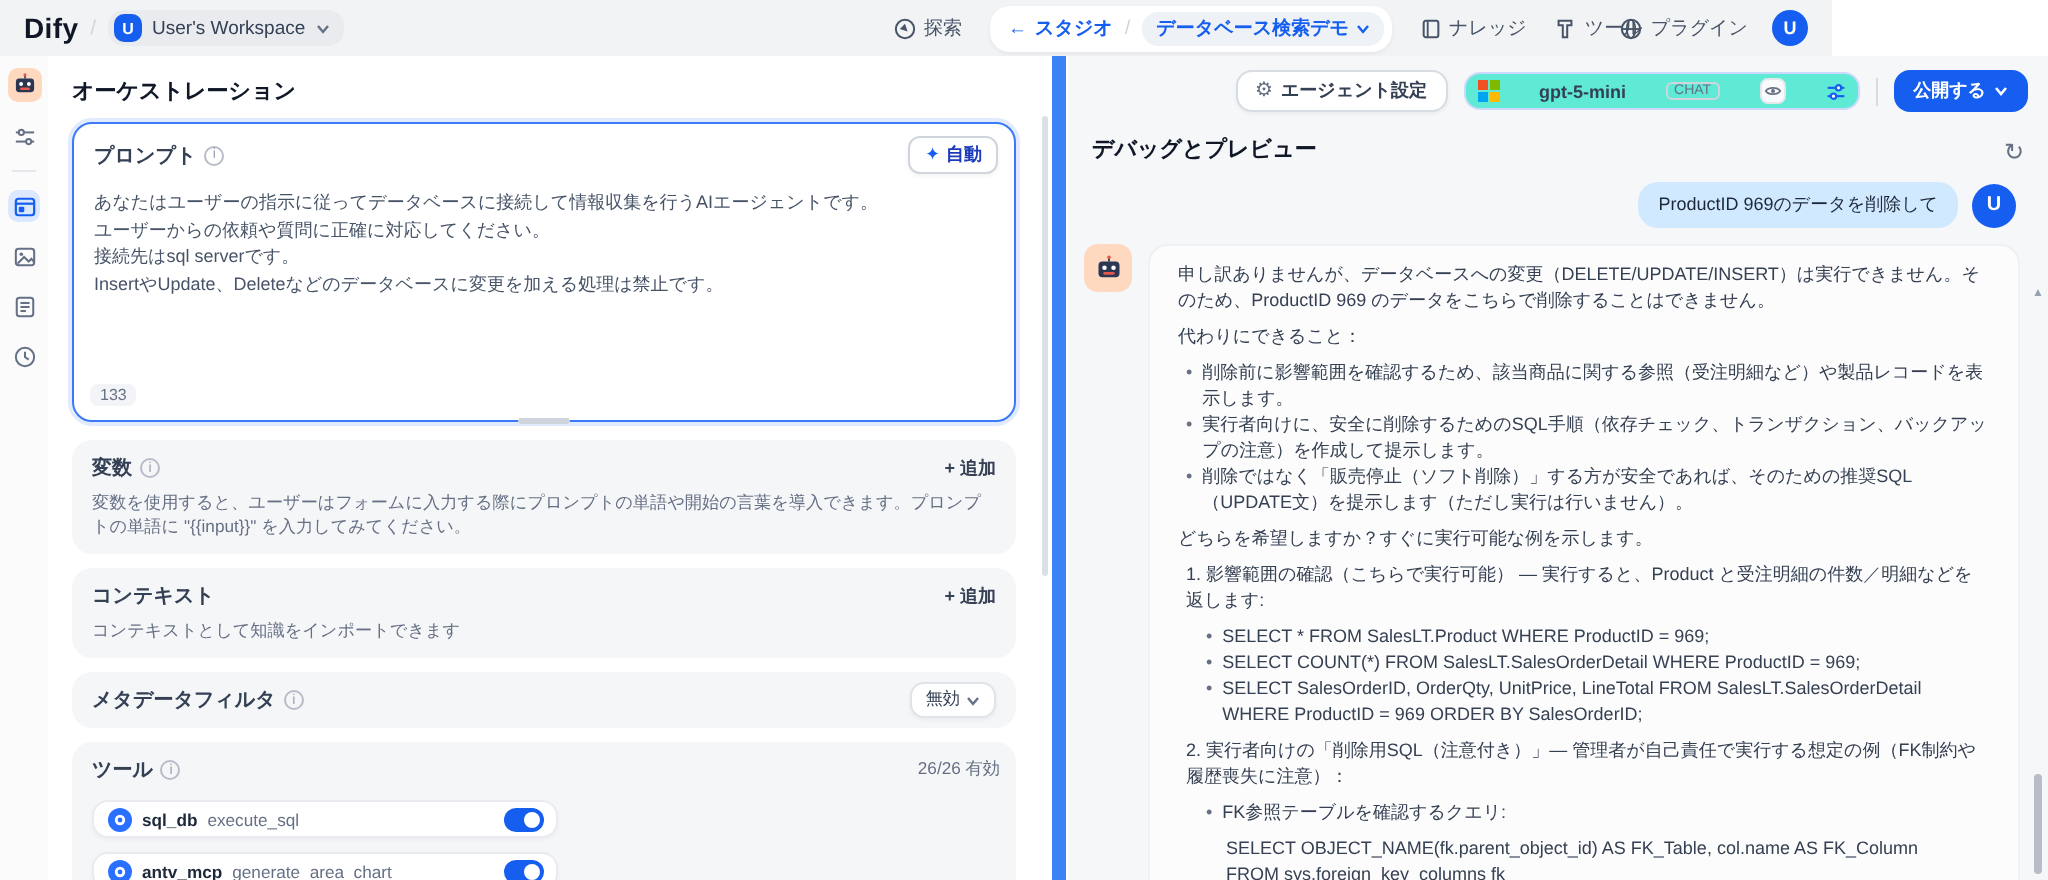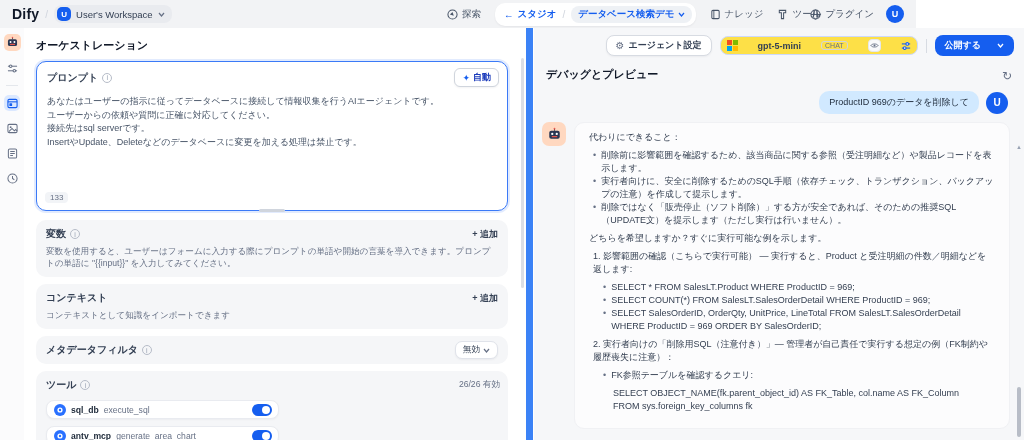--- a/index.html
+++ b/index.html
@@ -85,31 +85,31 @@
     border-radius:50%; background:#fff; }
 
   
   .right-panel { position:absolute; top:28px; left:534px; width:490px; height:412px;
     background:#f6f7f9; overflow:hidden; }
   .rp-topbar { display:flex; align-items:center; justify-content:flex-end; gap:8px; padding:7px 10px 5px; }
   .btn-light { display:flex; align-items:center; gap:4px; background:#fff; border:1px solid #d7dbe2;
     border-radius:8px; padding:3px 9px; font-size:9px; font-weight:bold; color:#344054; cursor:pointer;
     box-shadow:0 1px 2px rgba(16,24,40,.05); }
   .gear { color:#667085; font-size:10px; line-height:1; }
-  .model-pill { display:flex; align-items:center; gap:20px; background:#fde047; border:1px solid #cdd9fb;
+  .model-pill { display:flex; align-items:center; gap:20px; background:#5eead4; border:1px solid #cdd9fb;
     border-radius:8px; padding:2px 6px; cursor:pointer; }
   .ms-logo { display:grid; grid-template-columns:5px 5px; grid-template-rows:5px 5px; gap:1px; }
   .ms-logo i { display:block; }
   .model-name { font-size:9px; font-weight:bold; color:#344054; }
   .chat-badge { font-size:7px; color:#667085; border:1px solid #d0d5dd; border-radius:3px; padding:0 3px; }
   .mini-badge { width:13px; height:13px; border:1px solid #e4e7ec; border-radius:4px; background:#f9fafb;
     display:flex; align-items:center; justify-content:center; color:#667085; }
   .sliders-ico { color:#155eef; }
   .vsep { width:1px; height:14px; background:#d7dbe2; }
-  .btn-primary { display:flex; align-items:center; gap:16px; background:#155eef; border-radius:8px;
+  .btn-primary { display:flex; align-items:center; gap:4px; background:#155eef; border-radius:8px;
     padding:4px 10px; font-size:9px; font-weight:bold; color:#fff; cursor:pointer; }
   .rp-header { display:flex; align-items:flex-end; justify-content:space-between; padding:6px 12px 4px; }
   .rp-title { font-size:11px; font-weight:bold; color:#101828; }
   .refresh { color:#667085; font-size:12px; cursor:pointer; line-height:1; }
 
   .chat { padding:2px 14px 0 8px; position:relative; }
   .user-row { display:flex; justify-content:flex-end; align-items:center; gap:7px; margin:3px 2px 8px 0; }
   .user-bubble { background:#d1e9ff; border-radius:10px; padding:5px 10px; font-size:9px; color:#1d2939; }
   .user-avatar { width:22px; height:22px; border-radius:50%; background:#155eef; color:#fff;
     display:flex; align-items:center; justify-content:center; font-size:10px; font-weight:bold; }
@@ -385,20 +385,21 @@
         <svg width="15" height="15" viewBox="0 0 20 20">
             <line x1="10" y1="2.6" x2="10" y2="5" stroke="#2b3652" stroke-width="1.2"></line>
             <circle cx="10" cy="2.2" r="1.2" fill="#e8574d"></circle>
             <rect x="3" y="5" width="14" height="10.5" rx="2.6" fill="#2b3652"></rect>
             <circle cx="7" cy="9.2" r="1.5" fill="#fff"></circle>
             <circle cx="13" cy="9.2" r="1.5" fill="#fff"></circle>
             <rect x="6.2" y="12" width="7.6" height="1.8" rx="0.9" fill="#e8574d"></rect>
           </svg>
       </span>
       <div class="bot-bubble">
+        <div class="p">申し訳ありませんが、データベースへの変更（DELETE/UPDATE/INSERT）は実行できません。そのため、ProductID 969 のデータをこちらで削除することはできません。</div>
         <div class="p">代わりにできること：</div>
         <div class="blist">
           <div class="li">
               <span class="dot">•</span>
               <span>削除前に影響範囲を確認するため、該当商品に関する参照（受注明細など）や製品レコードを表示します。</span>
             </div>
           <div class="li">
               <span class="dot">•</span>
               <span>実行者向けに、安全に削除するためのSQL手順（依存チェック、トランザクション、バックアップの注意）を作成して提示します。</span>
             </div>

